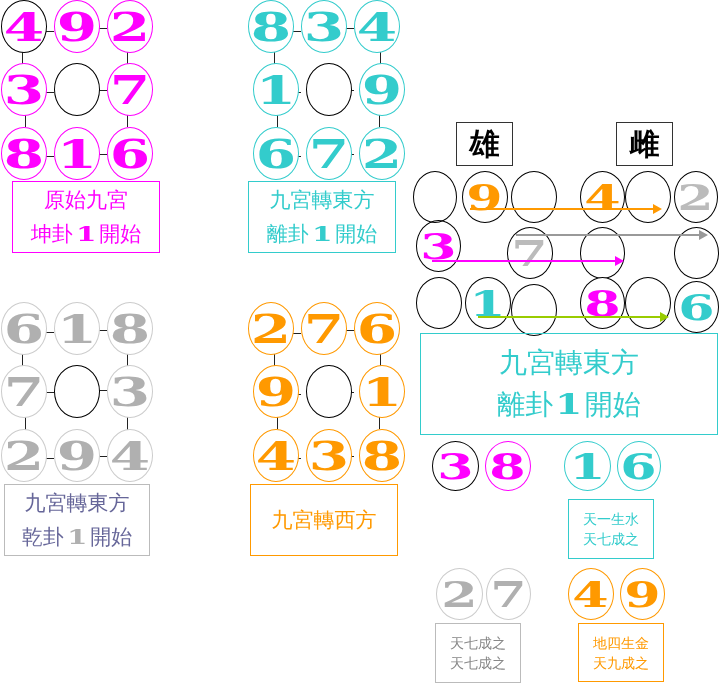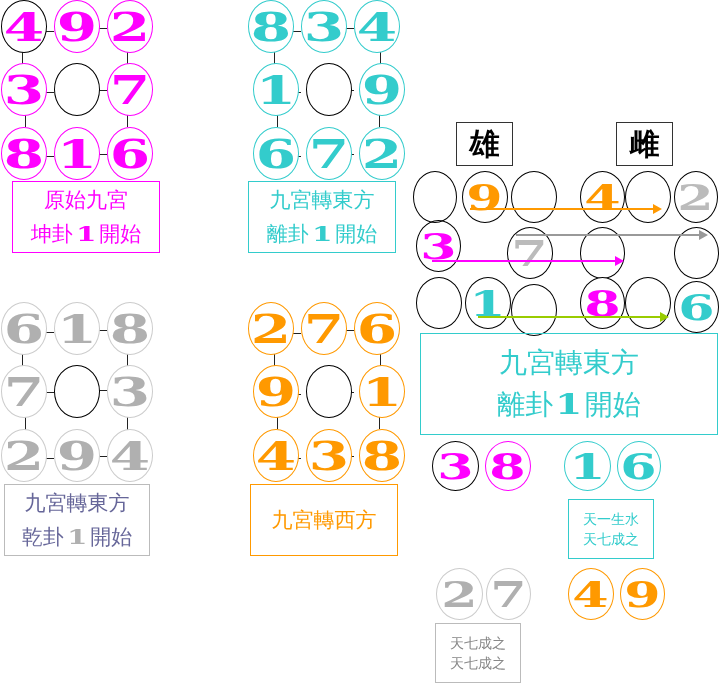--- a/index.html
+++ b/index.html
@@ -304,13 +304,17 @@
     <div>天七成之</div>
     <div>天七成之</div>
   </div>
 
   <div class="el" style="left:568px;top:568px;width:46px;height:52px;border-color:#ff9900;">
       <span class="num sm" style="color:#ff9900">4</span>
     </div>
   <div class="el" style="left:620px;top:568px;width:45px;height:52px;border-color:#ff9900;">
       <span class="num sm" style="color:#ff9900">9</span>
     </div>
+  <div class="small-label" style="left:578px;top:623px;width:86px;height:59px;border-color:#ff9900;color:#ff9900;">
+    <div>地四生金</div>
+    <div>天九成之</div>
+  </div>
 </div>
 
 </body></html>

